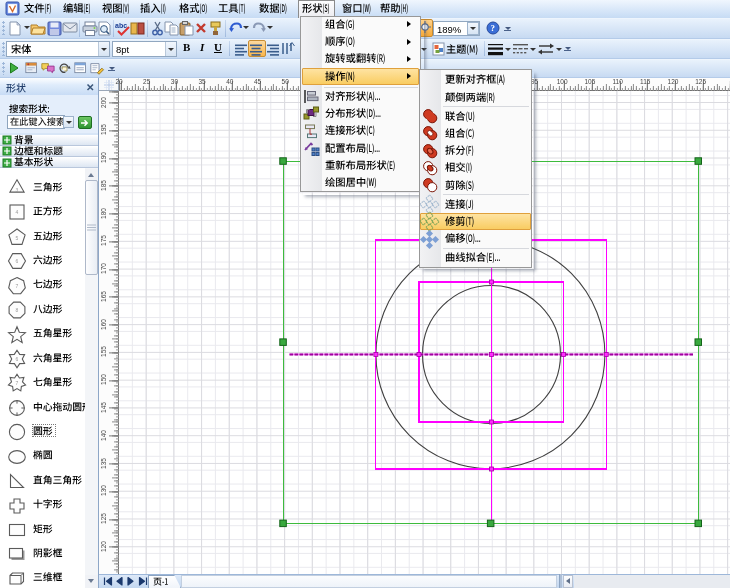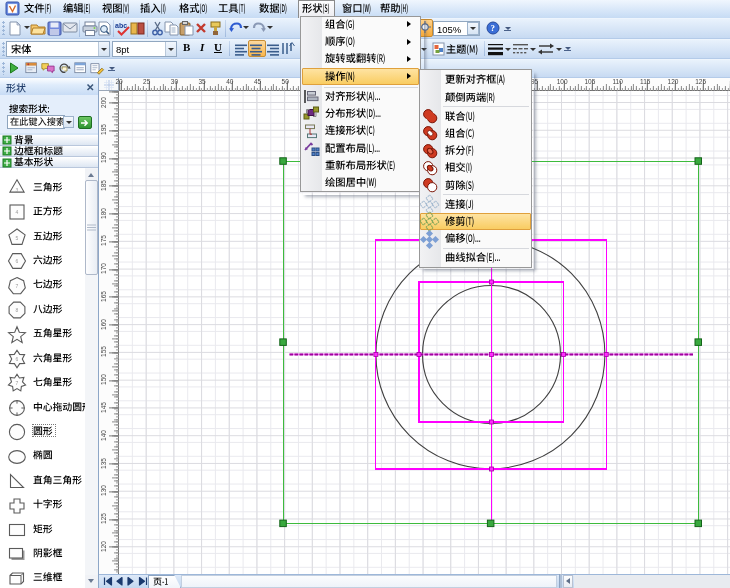--- a/index.html
+++ b/index.html
@@ -317,21 +317,21 @@
     <path d="M12 8 C12 4 9 2.5 6 2.5 4 2.5 2 4 2 7" fill="none" stroke="#8a99b5" stroke-width="2.2"></path>
     <path d="M14 7.5 9 7l2.5 4z" fill="#8a99b5"></path>
   </svg>
 <div class="ab" style="left:267px;top:26px;border-left:3px solid transparent;border-right:3px solid transparent;border-top:3.5px solid #333"></div>
 <div class="tbtn" style="left:418px;top:19px;width:15px;height:18px;background:linear-gradient(#ffd28a,#f7a938);border:1px solid #c88a2e"></div>
 <svg class="ico" style="left:419px;top:21px" width="13" height="14">
     <circle cx="6" cy="6" r="3.2" fill="#f0f4fa" stroke="#5b6c8c" stroke-width="1.2"></circle>
     <path d="M6 0v3M6 9v3M0 6h3M9 6h3" stroke="#5b6c8c" stroke-width="1.1"></path>
   </svg>
 <div class="combo" style="left:433px;top:21px;width:47px;height:15px"></div>
-<div class="ab" style="left:437px;top:23.5px;font-size:9.5px;color:#000;font-family:'Liberation Sans'">105%</div>
+<div class="ab" style="left:437px;top:23.5px;font-size:9.5px;color:#000;font-family:'Liberation Sans'">189%</div>
 <div class="ab" style="left:467px;top:22px;width:12px;height:13px;background:linear-gradient(#f2f7fd,#d7e4f3);border:1px solid #9eb4cd"></div>
 <div class="ab" style="left:470px;top:27px;border-left:3px solid transparent;border-right:3px solid transparent;border-top:3.5px solid #333"></div>
 <svg class="ico" style="left:486px;top:21px" width="14" height="15">
     <circle cx="7" cy="7" r="6" fill="#3b6ed6"></circle>
     <circle cx="7" cy="7" r="6" fill="none" stroke="#274a9c"></circle>
     <text x="4.4" y="10" font-size="9" font-weight="bold" fill="#fff" font-family="Liberation Serif">?</text>
   </svg>
 <div class="ab" style="left:504px;top:24px;width:7px;height:7px;border-bottom:1.5px solid #4a618a"></div>
 <div class="ab" style="left:505px;top:27px;border-left:3px solid transparent;border-right:3px solid transparent;border-top:3.5px solid #44597f"></div>
 <div class="ab" style="left:0;top:39px;width:730px;height:19.5px;background:linear-gradient(#e9f2fc,#d8e6f7 50%,#c7daf2);border-top:1px solid #eef5fd;border-bottom:1px solid #b4cbe9"></div>

